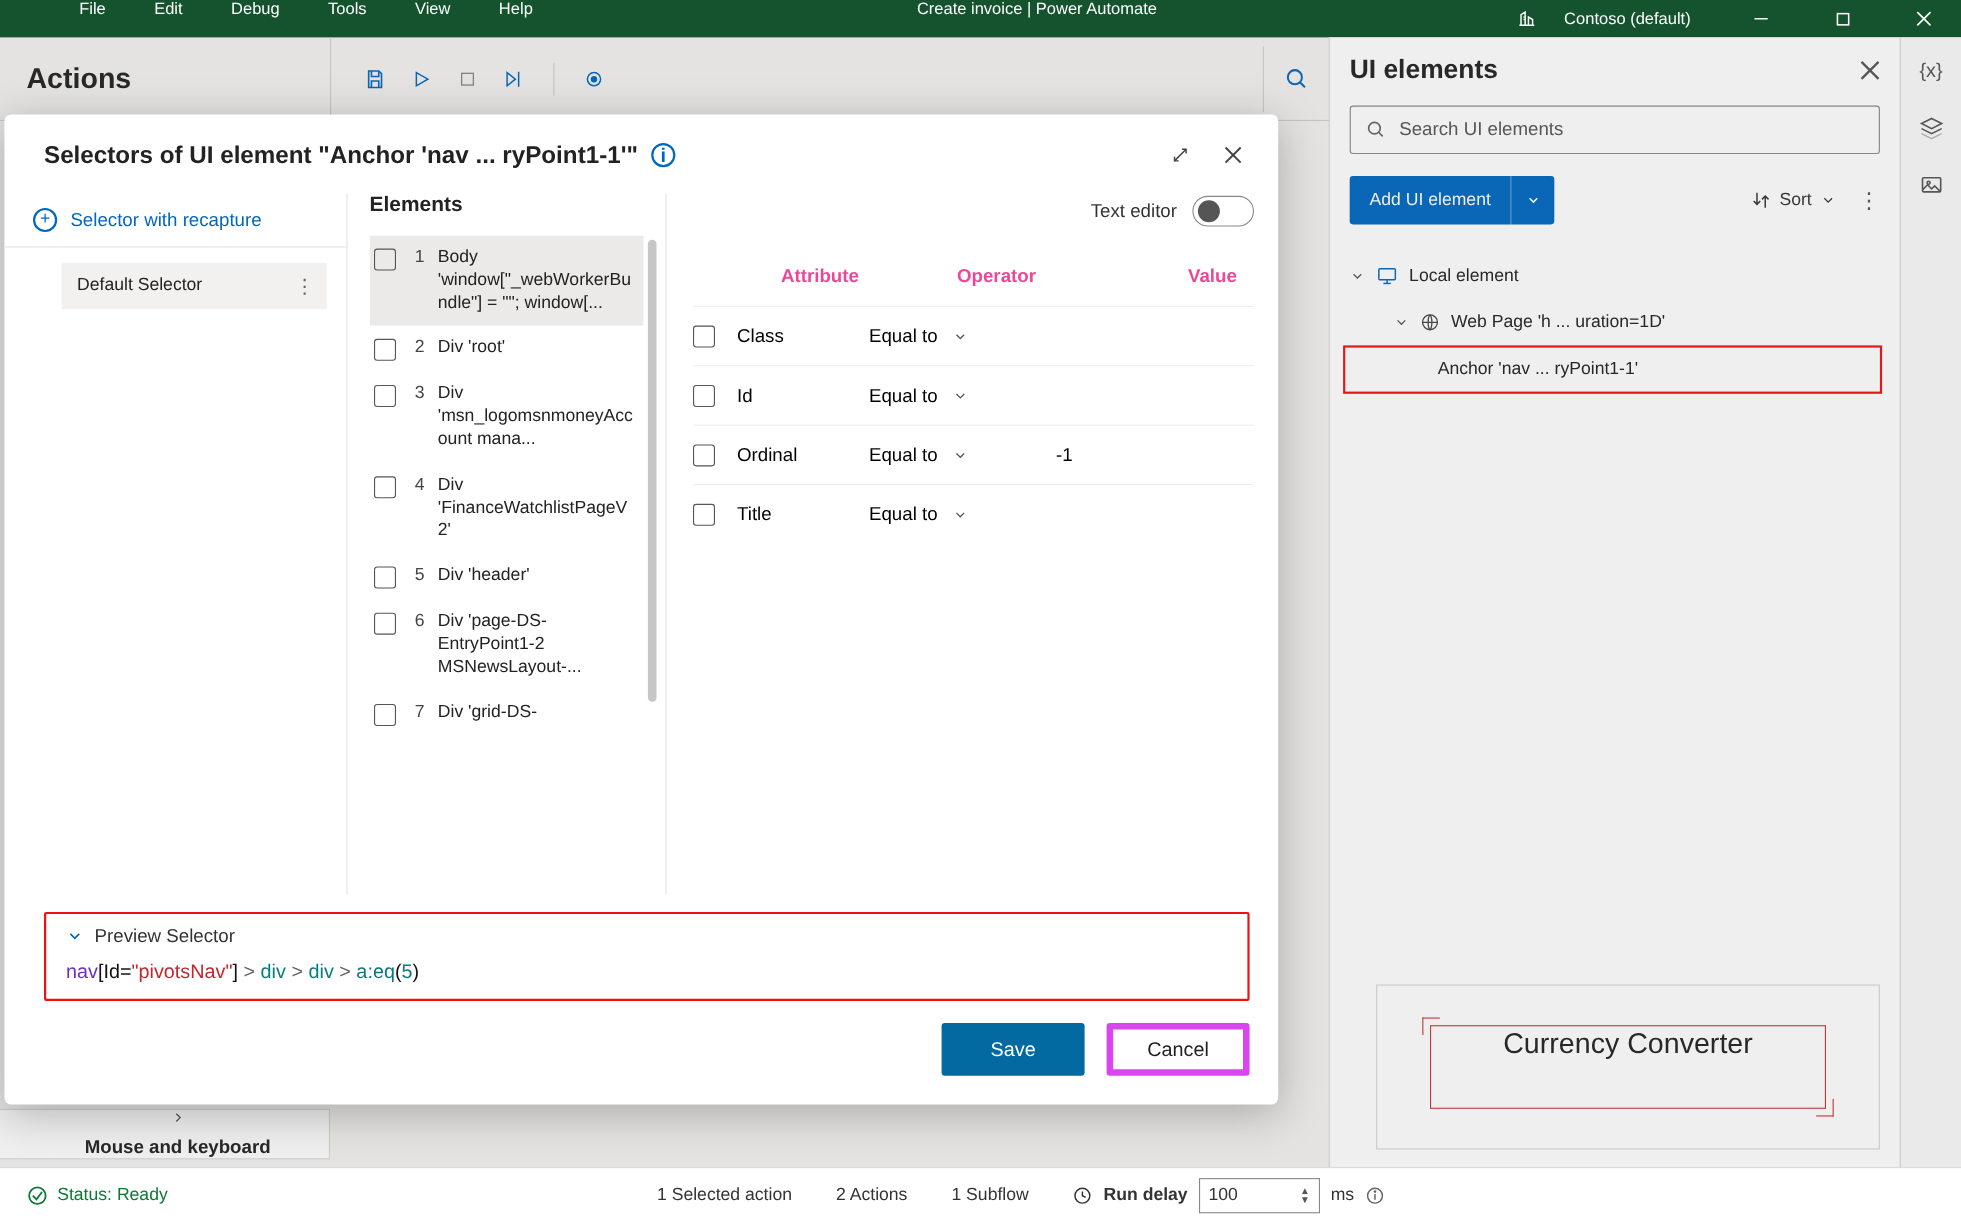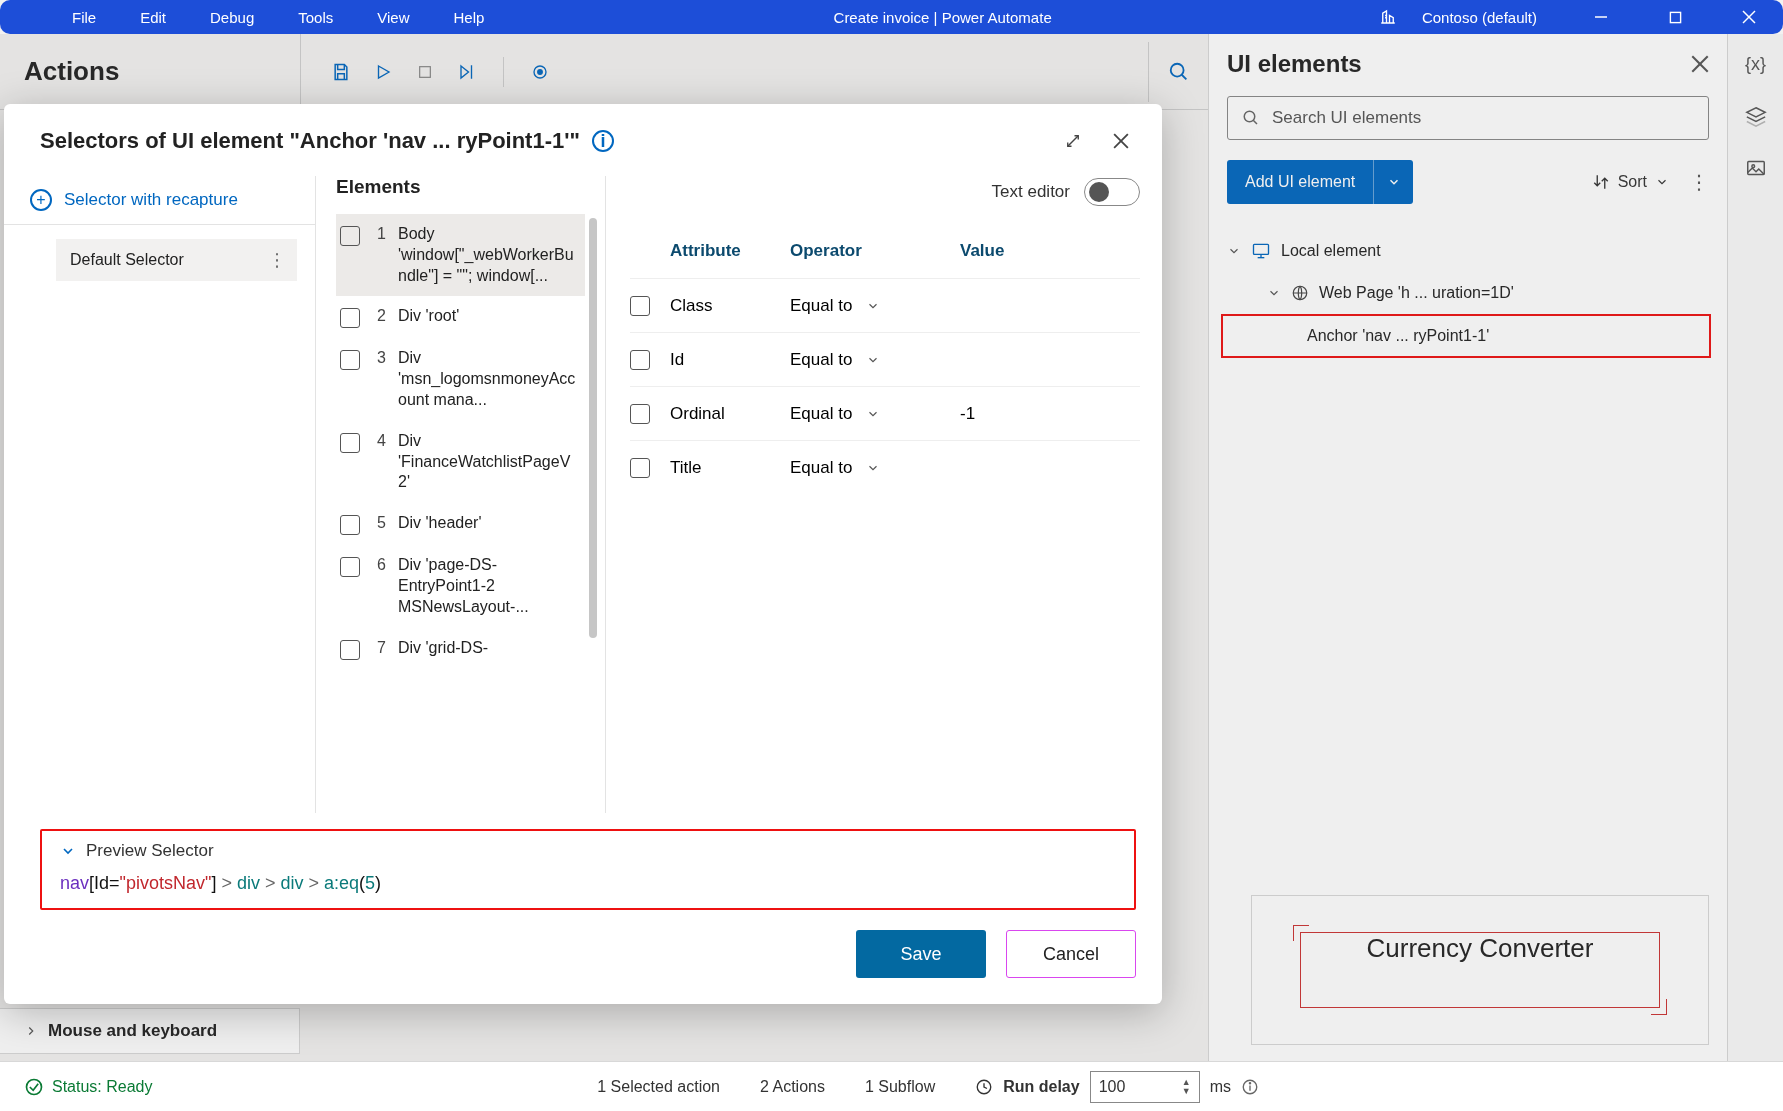--- a/index.html
+++ b/index.html
@@ -1,20 +1,20 @@
 <!DOCTYPE html>
 <html><head>
 <meta charset="utf-8">
 <style>
   * { box-sizing: border-box; margin: 0; padding: 0; font-family: "Segoe UI", -apple-system, sans-serif; }
   html, body { width: 1783px; height: 1111px; overflow: hidden; }
   body { background: #f3f2f1; position: relative; }
 
   
-  .titlebar { height: 34px; background: #1d4ed8; color: #fff; display: flex; align-items: center; font-size: 15px; border-radius: 10px; }
+  .titlebar { height: 34px; background: #14532d; color: #fff; display: flex; font-size: 15px; }
   .titlebar .menu { display: flex; gap: 0; padding-left: 50px; }
   .titlebar .menu span { padding: 0 22px; cursor: default; }
   .titlebar .center { flex: 1; text-align: center; }
   .titlebar .right { display: flex; align-items: center; gap: 14px; padding-right: 4px; }
   .titlebar .org { display: flex; align-items: center; gap: 25px; margin-right: 20px; }
   .winbtn { width: 60px; height: 34px; display:flex; align-items:center; justify-content:center; font-size:14px; }
   .winbtn.close { font-size: 16px; }
   .titlebar svg { stroke: #fff; }
 
   
@@ -45,21 +45,21 @@
   .thumb { margin-top:auto; border:1px solid #d8d8d8; margin-left: 24px; height:150px; display:flex; align-items:center; justify-content:center; position:relative; overflow:hidden; }
   .thumb .box { border:1px solid #c33; display:flex; justify-content:center; font-size:26px; color:#222; width:360px; height:76px; position:relative; }
   .thumb .corner { position:absolute; width:16px; height:16px; border:1px solid #c33; }
   .thumb .corner.tl { top:-8px; left:-8px; border-right:none; border-bottom:none;}
   .thumb .corner.br { bottom:-8px; right:-8px; border-left:none; border-top:none;}
 
   
   .rail { position:absolute; top:34px; right:0; bottom:50px; width:56px; background:#fafafa; border-left:1px solid #d8d8d8; display:flex; flex-direction:column; align-items:center; padding-top:20px; gap:30px; color:#555; font-size:18px; }
 
   
-  .mk-row { position:absolute; left:0; top:1008px; width:300px; height:46px; display:flex; align-items:center; gap:10px; padding-left:24px; color:#222; font-size:17px; border-top:1px solid #d8d8d8; border-bottom:1px solid #d8d8d8; border-right:1px solid #d8d8d8; background:#fff;}
+  .mk-row { position:absolute; left:0; top:1008px; width:300px; height:46px; display:flex; align-items:center; gap:10px; padding-left:24px; color:#222; font-size:17px; border-top:1px solid #d8d8d8; border-bottom:1px solid #d8d8d8; border-right:1px solid #d8d8d8; background:#fff;flex-direction:column;}
   
   
   .status { position:absolute; left:0; right:0; bottom:0; height:50px; background:#fff; border-top:1px solid #d8d8d8; display:flex; align-items:center; padding:0 24px; gap:40px; font-size:16px; color:#333; }
   .status .ok { color:#0a7a34; display:flex; align-items:center; gap:8px; }
   .status .spacer { flex:1; }
   .status .delaybox { border:1px solid #888; height:32px; width:110px; display:flex; align-items:center; padding:0 8px; justify-content:space-between; }
   .status .spin { display:flex; flex-direction:column; font-size:9px; line-height:9px; color:#555;}
 
   
   .dialog { position:absolute; top:104px; left:4px; width:1158px; height:900px; background:#fff; border-radius:6px; box-shadow:0 8px 40px rgba(0,0,0,0.25); display:flex; flex-direction:column; padding: 22px 0 0 0; }
@@ -86,34 +86,34 @@
   .el-item .num { width:14px; text-align:right; color:#444; flex-shrink:0; margin-top:1px;}
   .el-item .txt { line-height:1.3; word-break:break-word; }
   .scrollbar { position:absolute; right:0; top:4px; width:8px; height:420px; background:#c6c6c6; border-radius:4px; }
 
   .dlg-right { flex:1; padding: 0 22px 0 24px; }
   .righthdr { display:flex; align-items:center; justify-content:flex-end; gap:14px; margin-top:2px;}
   .toggle { width:56px; height:28px; border:1px solid #888; border-radius:14px; position:relative; }
   .toggle .knob { width:20px; height:20px; background:#555; border-radius:50%; position:absolute; left:4px; top:3px; }
   .tbl { margin-top: 18px; }
   .tbl .hdr, .tbl .rw { display:grid; grid-template-columns: 40px 120px 170px 1fr; align-items:center; height:54px; font-size:17px; }
-  .tbl .hdr { font-weight:600; color:#0c4a6e; }
+  .tbl .hdr { font-weight:600; color:#ec4899;gap:40px; }
   .tbl .rw { border-top:1px solid #eee; }
   .tbl .cb { width:20px; height:20px; border:1.5px solid #555; border-radius:3px;}
   .tbl .op { display:flex; align-items:center; gap:14px; }
   
   .preview { margin: 16px 26px 0 36px; border:2px solid #e11; border-radius:2px; padding:10px 18px 14px 18px; font-size:17px; color:#222; }
   .preview .pl { display:flex; align-items:center; gap:10px; color:#333; margin-bottom:12px;}
   .preview .code { font-size:18px; }
   .c-purple{color:#6b2fbf;} .c-teal{color:#0a7a7a;} .c-black{color:#111;} .c-red{color:#c1272d;} .c-grey{color:#666;}
 
   .dlg-foot { display:flex; justify-content:flex-end; gap:20px; padding: 20px 26px 26px 0; }
   .btn { height:48px; min-width:130px; border-radius:3px; display:flex; align-items:center; justify-content:center; font-size:18px; }
   .btn.primary { background:#0369a1; color:#fff; }
-  .btn.secondary { background:#fff; border:1px solid #d946ef; color:#222;text-align:center; }
+  .btn.secondary { background:#fff; border:6px solid #d946ef; color:#222;text-align:center; }
   svg { display:block; }
 </style>
 </head>
 <body>
 
 <div class="titlebar">
   <div class="menu">
     <span>File</span>
     <span>Edit</span>
     <span>Debug</span>

